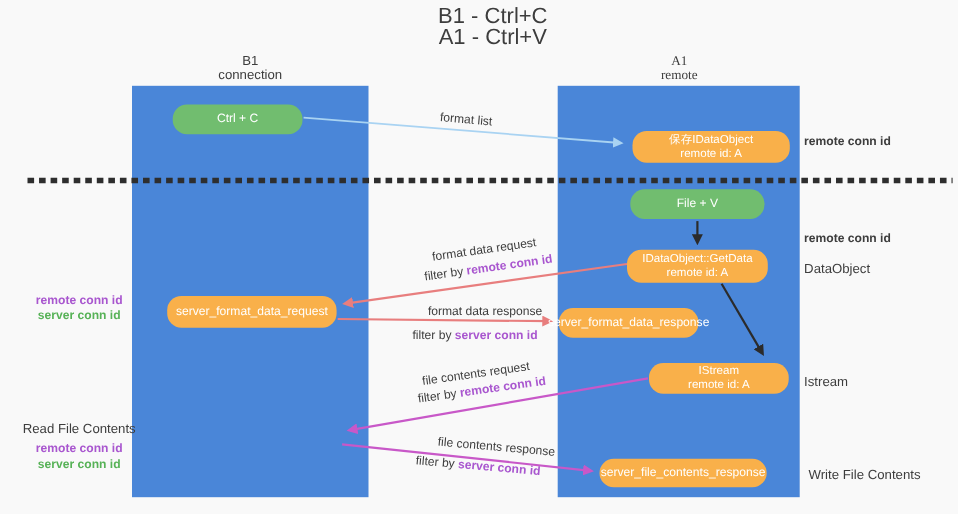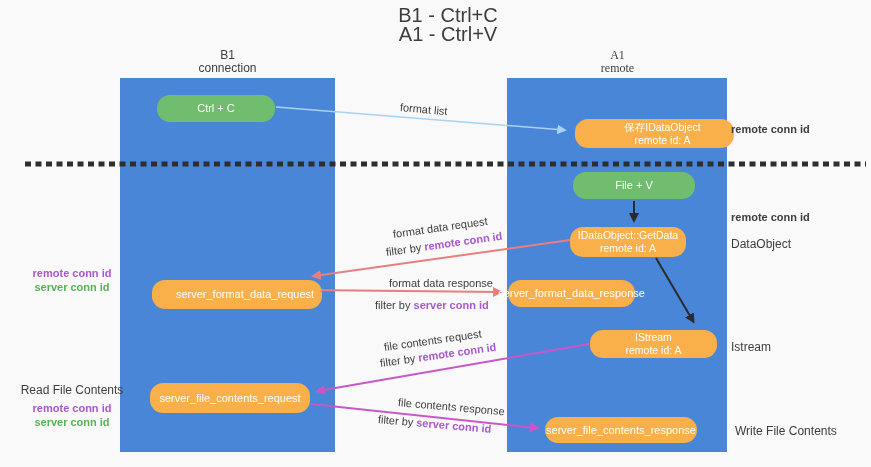--- a/index.html
+++ b/index.html
@@ -101,50 +101,47 @@
     <line x1="570" y1="240" x2="314" y2="276" stroke="#e87e7e" stroke-width="2" marker-end="url(#head-salmon)"></line>
     <line x1="307" y1="290" x2="500" y2="292" stroke="#e87e7e" stroke-width="2" marker-end="url(#head-salmon)"></line>
     <line x1="589" y1="344" x2="318" y2="391" stroke="#c858c8" stroke-width="2" marker-end="url(#head-magenta)"></line>
     <line x1="311" y1="404" x2="537" y2="428" stroke="#c858c8" stroke-width="2" marker-end="url(#head-magenta)"></line>
   </svg>
 
   <div class="box green" style="left:157px;top:95px;width:118px;height:27px;">
     <div>Ctrl + C</div>
   </div>
 
-  <div class="box orange" style="left:575px;top:119px;width:143px;height:29px;padding-left:16px;">
+  <div class="box orange" style="left:575px;top:119px;width:143px;height:29px;">
     <div class="sub">保存IDataObject</div>
     <div class="sub">remote id: A</div>
   </div>
 
   <div class="box green" style="left:573px;top:172px;width:122px;height:27px;">
     <div>File + V</div>
   </div>
 
-  <div class="box orange" style="left:570px;top:227px;width:116px;height:30px;">
+  <div class="box orange" style="left:570px;top:227px;width:128px;height:30px;">
     <div class="sub">IDataObject::GetData</div>
     <div class="sub">remote id: A</div>
   </div>
 
-  <div class="box orange" style="left:152px;top:280px;width:154px;height:29px;padding-left:16px;">
+  <div class="box orange" style="left:152px;top:269px;width:154px;height:29px;">
     <div>server_format_data_request</div>
   </div>
 
   <div class="box orange" style="left:508px;top:280px;width:127px;height:27px;">
     <div>server_format_data_response</div>
   </div>
 
   <div class="box orange" style="left:590px;top:330px;width:127px;height:28px;">
     <div class="sub">IStream</div>
     <div class="sub">remote id: A</div>
   </div>
 
-  <div class="box orange" style="left:150px;top:383px;width:160px;height:30px;">
-    <div>server_file_contents_request</div>
-  </div>
 
   <div class="box orange" style="left:545px;top:417px;width:152px;height:26px;">
     <div>server_file_contents_response</div>
   </div>
 
   <div class="flow-label" style="left:400px;top:101px;transform:rotate(5deg);">format list</div>
 
   <div class="flow-label" style="left:393px;top:228px;transform:rotate(-8deg);">format data request</div>
   <div class="flow-label" style="left:386px;top:246px;transform:rotate(-8deg);"><span>filter by </span><span class="purple">remote conn id</span></div>
 

